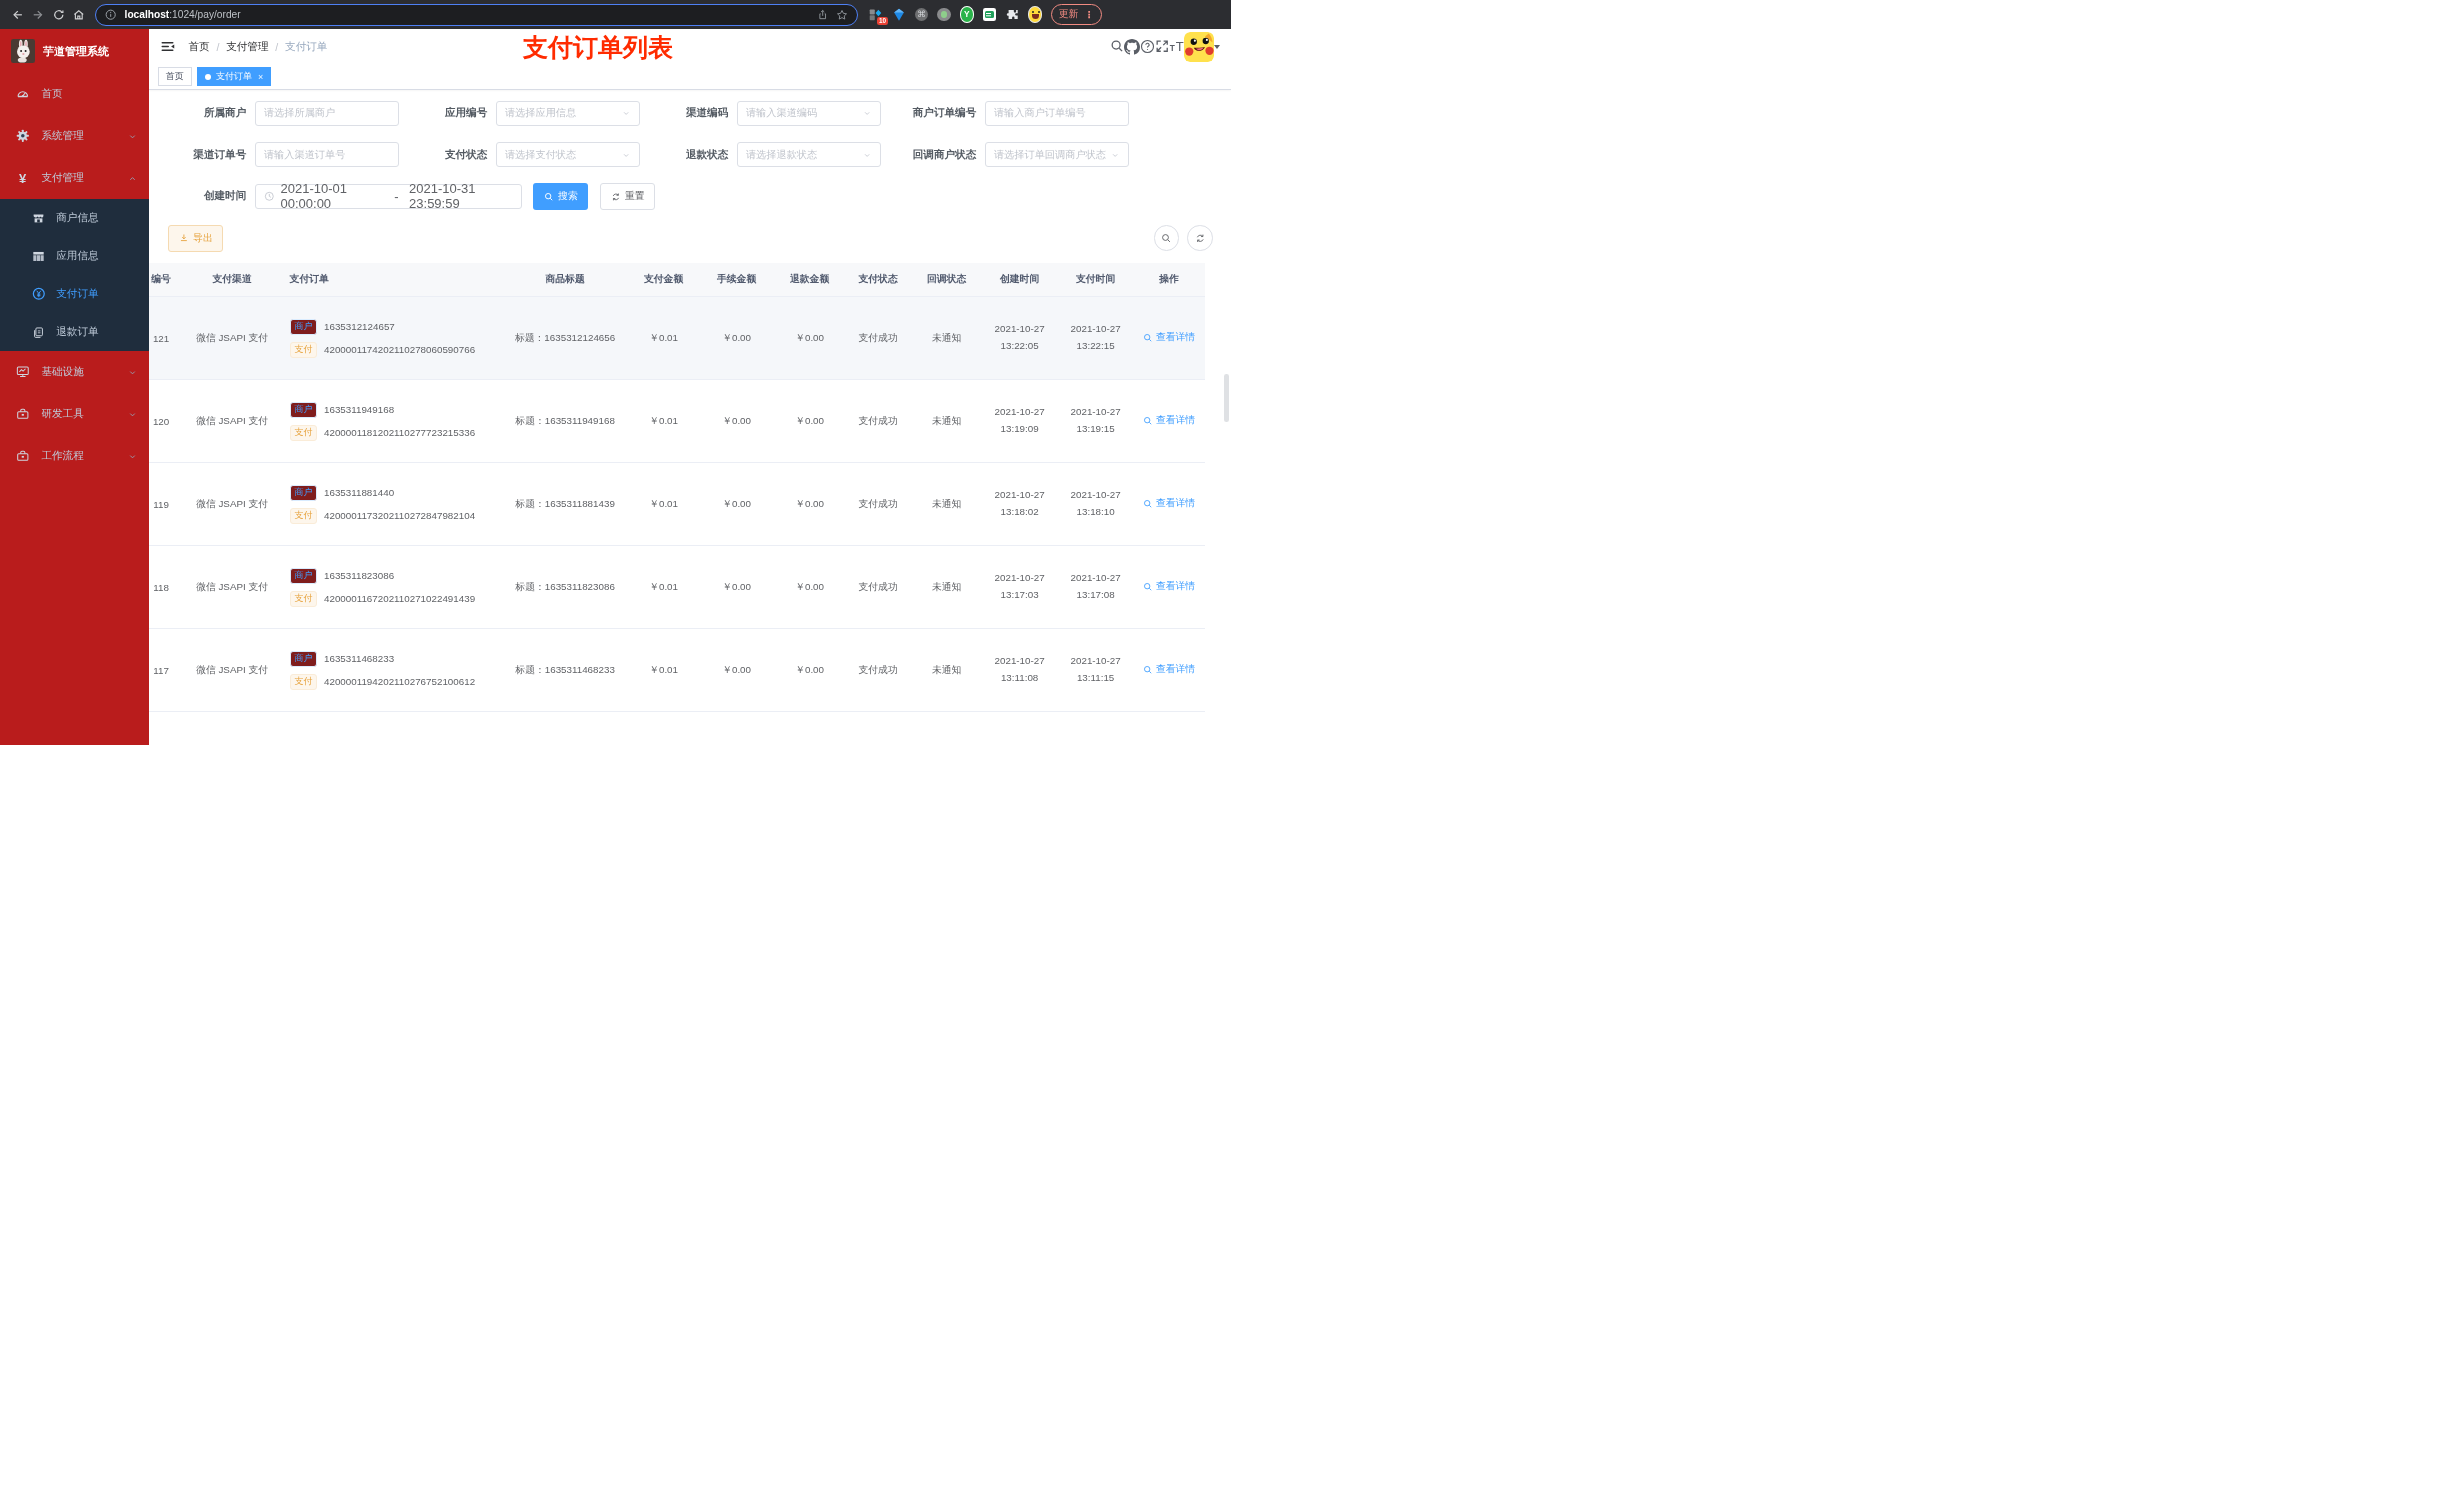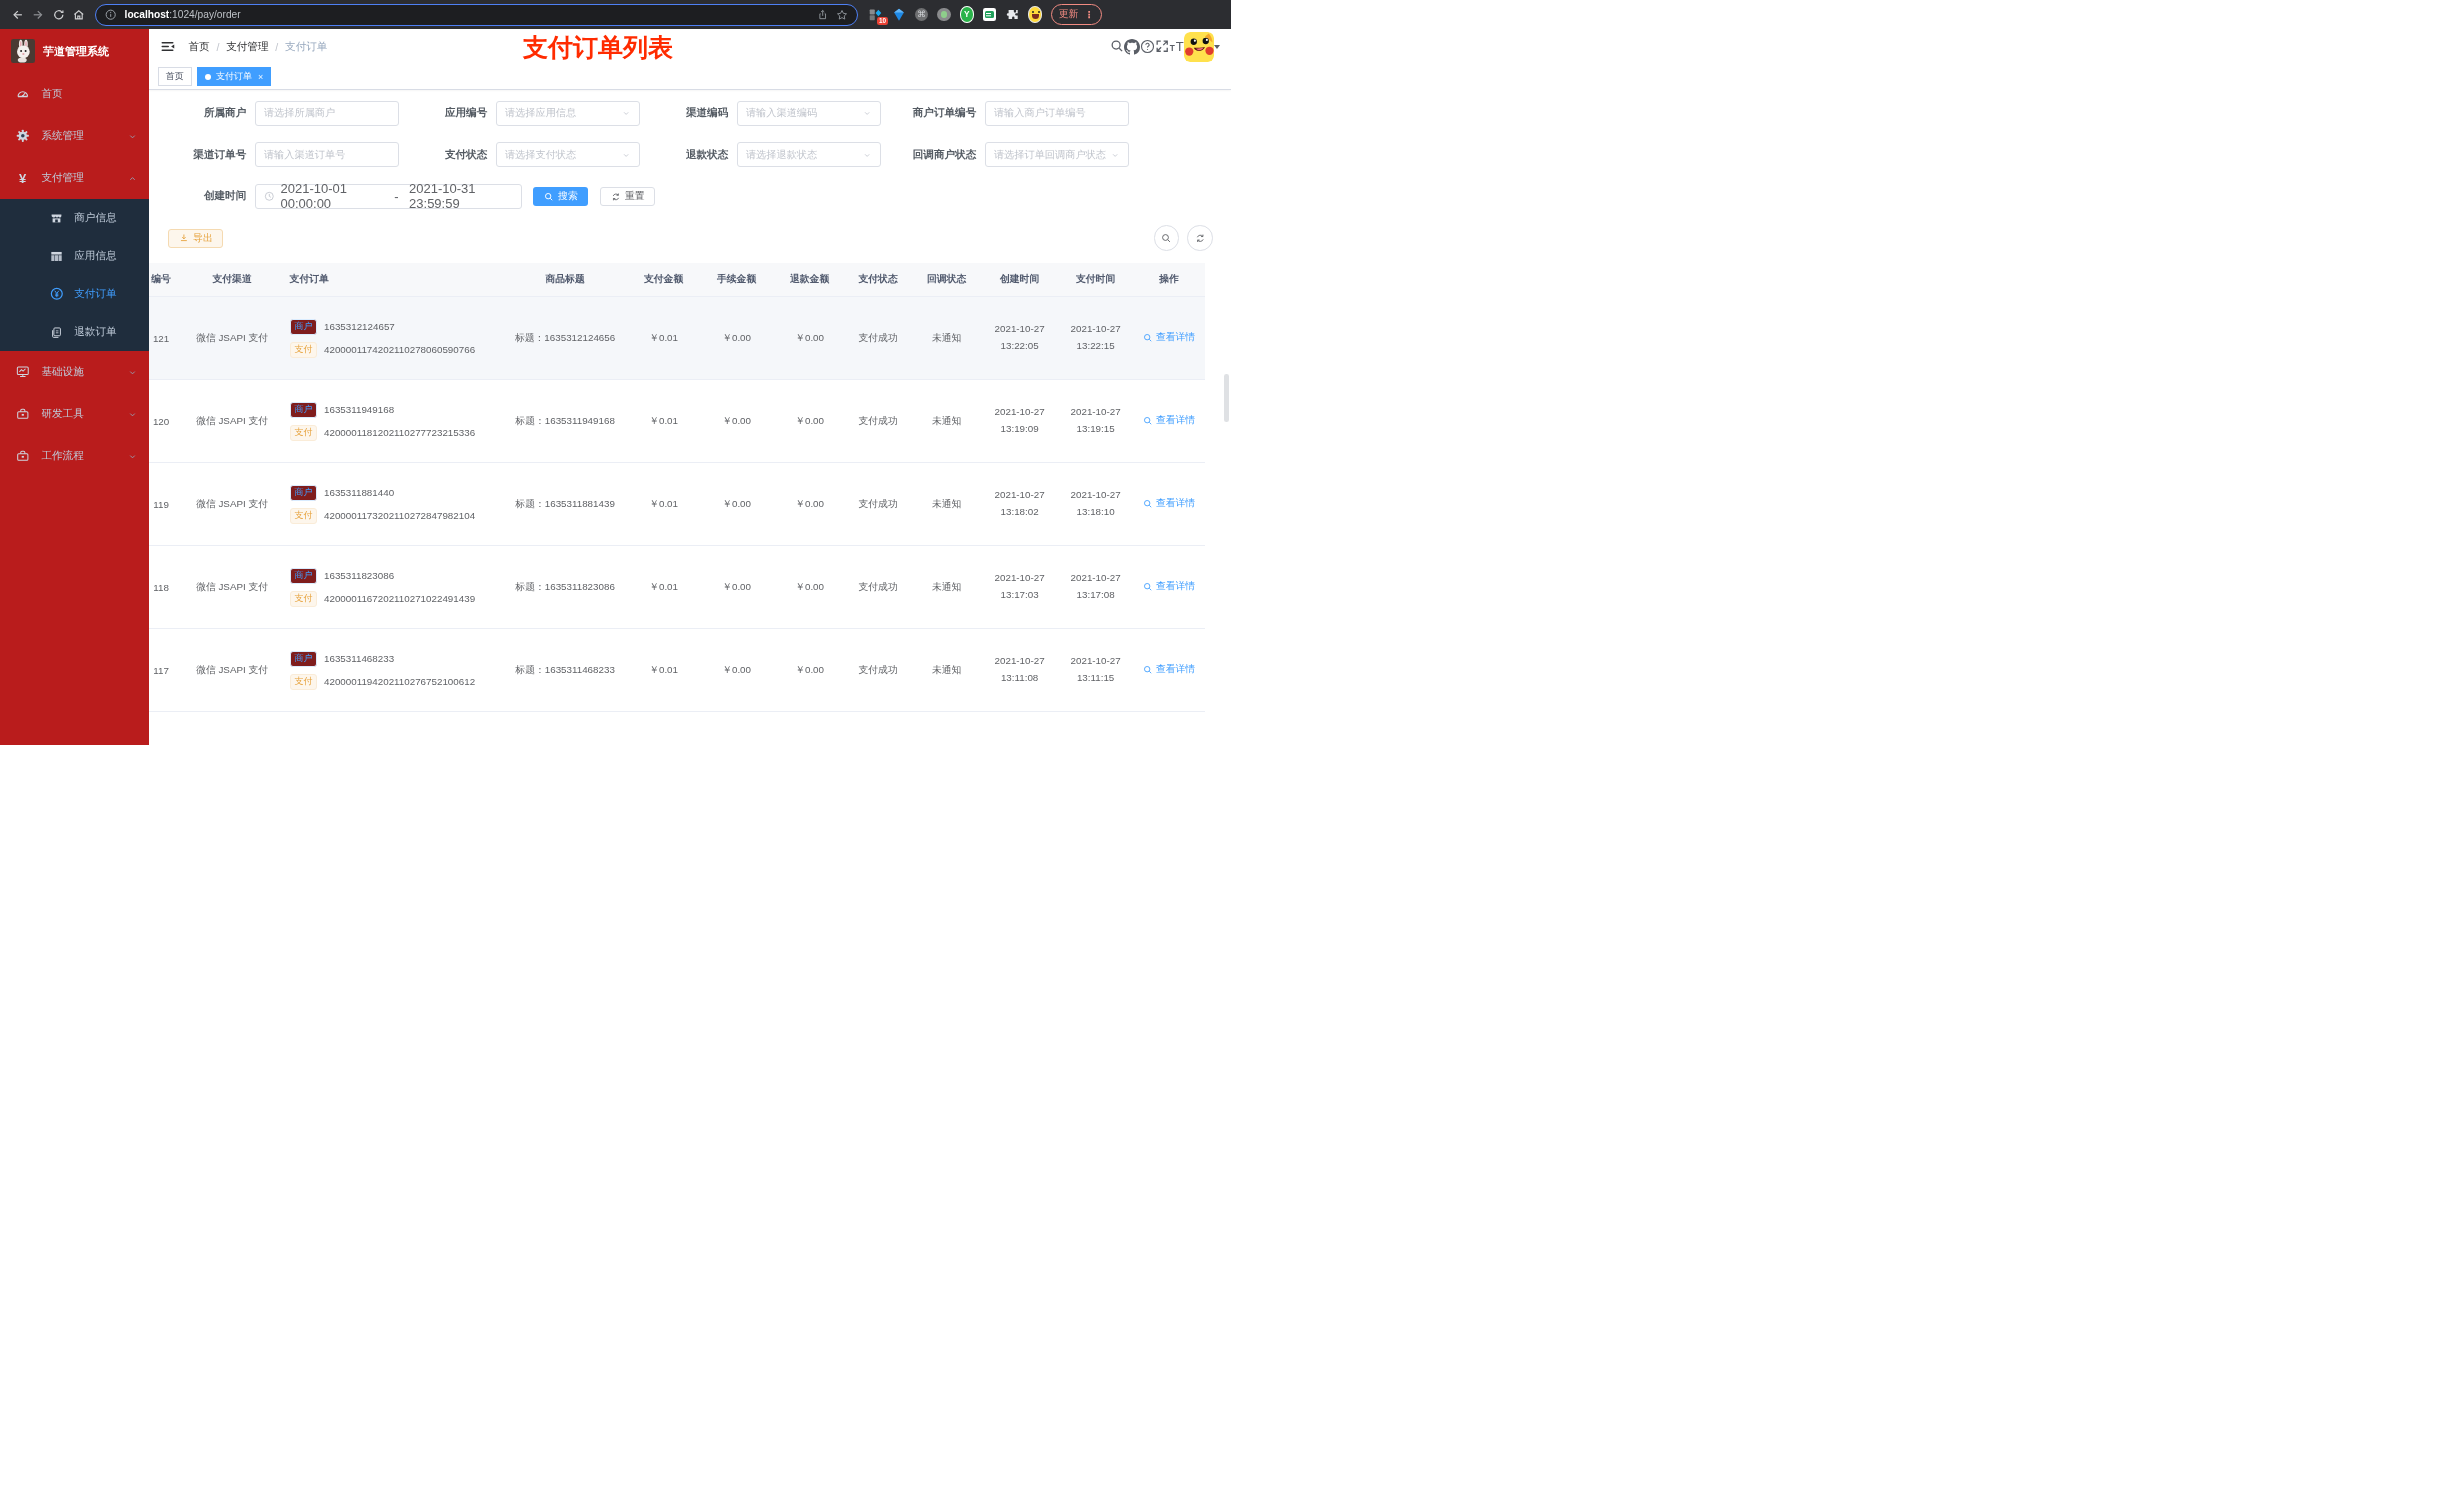--- a/index.html
+++ b/index.html
@@ -34,21 +34,21 @@
           display:flex;align-items:center;padding:0 6.8px;font-size:9.8px;gap:6px;}
   .update .dots{font-size:9.8px;letter-spacing:0;font-weight:700;}
   
   .app{display:flex;height:716px;}
   .sidebar{width:149px;flex:0 0 149px;background:#b91c1c;color:#bfcbd9;overflow:hidden;}
   .logo{height:44px;display:flex;align-items:center;gap:7.6px;padding:0 11.4px;}
   .logo-title{color:#fff;font-weight:700;font-size:11px;white-space:nowrap;}
   .mi{height:42px;display:flex;align-items:center;padding:0 12px 0 15px;font-size:10.6px;gap:11.4px;cursor:pointer;}
   .mi .ic{width:15px;display:flex;justify-content:center;color:#cfd6e0;}
   .mi .chev{margin-left:auto;color:#94a2b3;}
-  .sub{background:#1f2d3d;padding-left:18px;}
+  .sub{background:#1f2d3d;}
   .smi{height:38px;display:flex;align-items:center;padding-left:32px;gap:10.6px;font-size:10.6px;cursor:pointer;}
   .smi .ic{width:13.6px;display:flex;justify-content:center;color:#cfd6e0;}
   .smi.active{color:#409eff;}
   .smi.active .ic{color:#409eff;}
   .yen-glyph{font-size:13px;font-weight:700;color:#cfd6e0;line-height:1;}
   
   .main{flex:1;display:flex;flex-direction:column;min-width:0;position:relative;background:#fff;}
   .navbar{height:35px;display:flex;align-items:center;padding:0 11.4px;position:relative;flex:0 0 35px;}
   .bc{display:flex;align-items:center;gap:6.8px;font-size:10.6px;color:#303133;margin-left:13px;}
   .bc .sep{color:#c0c4cc;}
@@ -72,21 +72,21 @@
   .fitem + .fitem{margin-left:21px;}
   .flabel{font-size:10.6px;color:#545b63;font-weight:700;text-align:right;padding-right:8.3px;box-sizing:border-box;flex:0 0 auto;}
   .w1{width:98px;} .w2{width:76px;} .w3{width:76px;} .w4{width:83px;}
   .fin{width:144px;height:25px;border:0.8px solid #dcdfe6;border-radius:3px;display:flex;align-items:center;
        padding:0 8.3px;color:#c0c4cc;font-size:10.2px;background:#fff;box-sizing:border-box;gap:4.5px;}
   .fin .ph{flex:1;white-space:nowrap;overflow:hidden;}
   .fin .chev-d{color:#c0c4cc;}
   .fin.date{width:267px;color:#606266;font-size:13px;gap:6px;}
   .fin.date .dash{margin:0 4.5px;color:#606266;}
   .clock{color:#c0c4cc;flex:0 0 auto;}
-  .btn{height:19px;border-radius:3px;font-size:9.8px;display:inline-flex;align-items:center;justify-content:center;
+  .btn{height:27px;border-radius:3px;font-size:9.8px;display:inline-flex;align-items:center;justify-content:center;
        padding:0 9.8px;gap:4.5px;box-sizing:border-box;border:0.8px solid transparent;cursor:pointer;}
   .btn-primary{background:#409eff;color:#fff;margin-left:11.4px;}
   .btn-default{background:#fff;border-color:#dcdfe6;color:#606266;margin-left:11.4px;}
   .btn-warn{background:#fdf6ec;border-color:#f5dab1;color:#e6a23c;margin-left:11.4px;}
   .toolbar{display:flex;align-items:center;height:25px;}
   .tool-right{margin-left:auto;display:flex;align-items:center;margin-right:10.6px;}
   .circ{width:23.5px;height:23.5px;border-radius:50%;border:0.8px solid #dcdfe6;background:#fff;color:#606266;
         display:flex;align-items:center;justify-content:center;margin-left:8.3px;cursor:pointer;}
   
   .twrap{margin:12px 0 0 -18px;}

